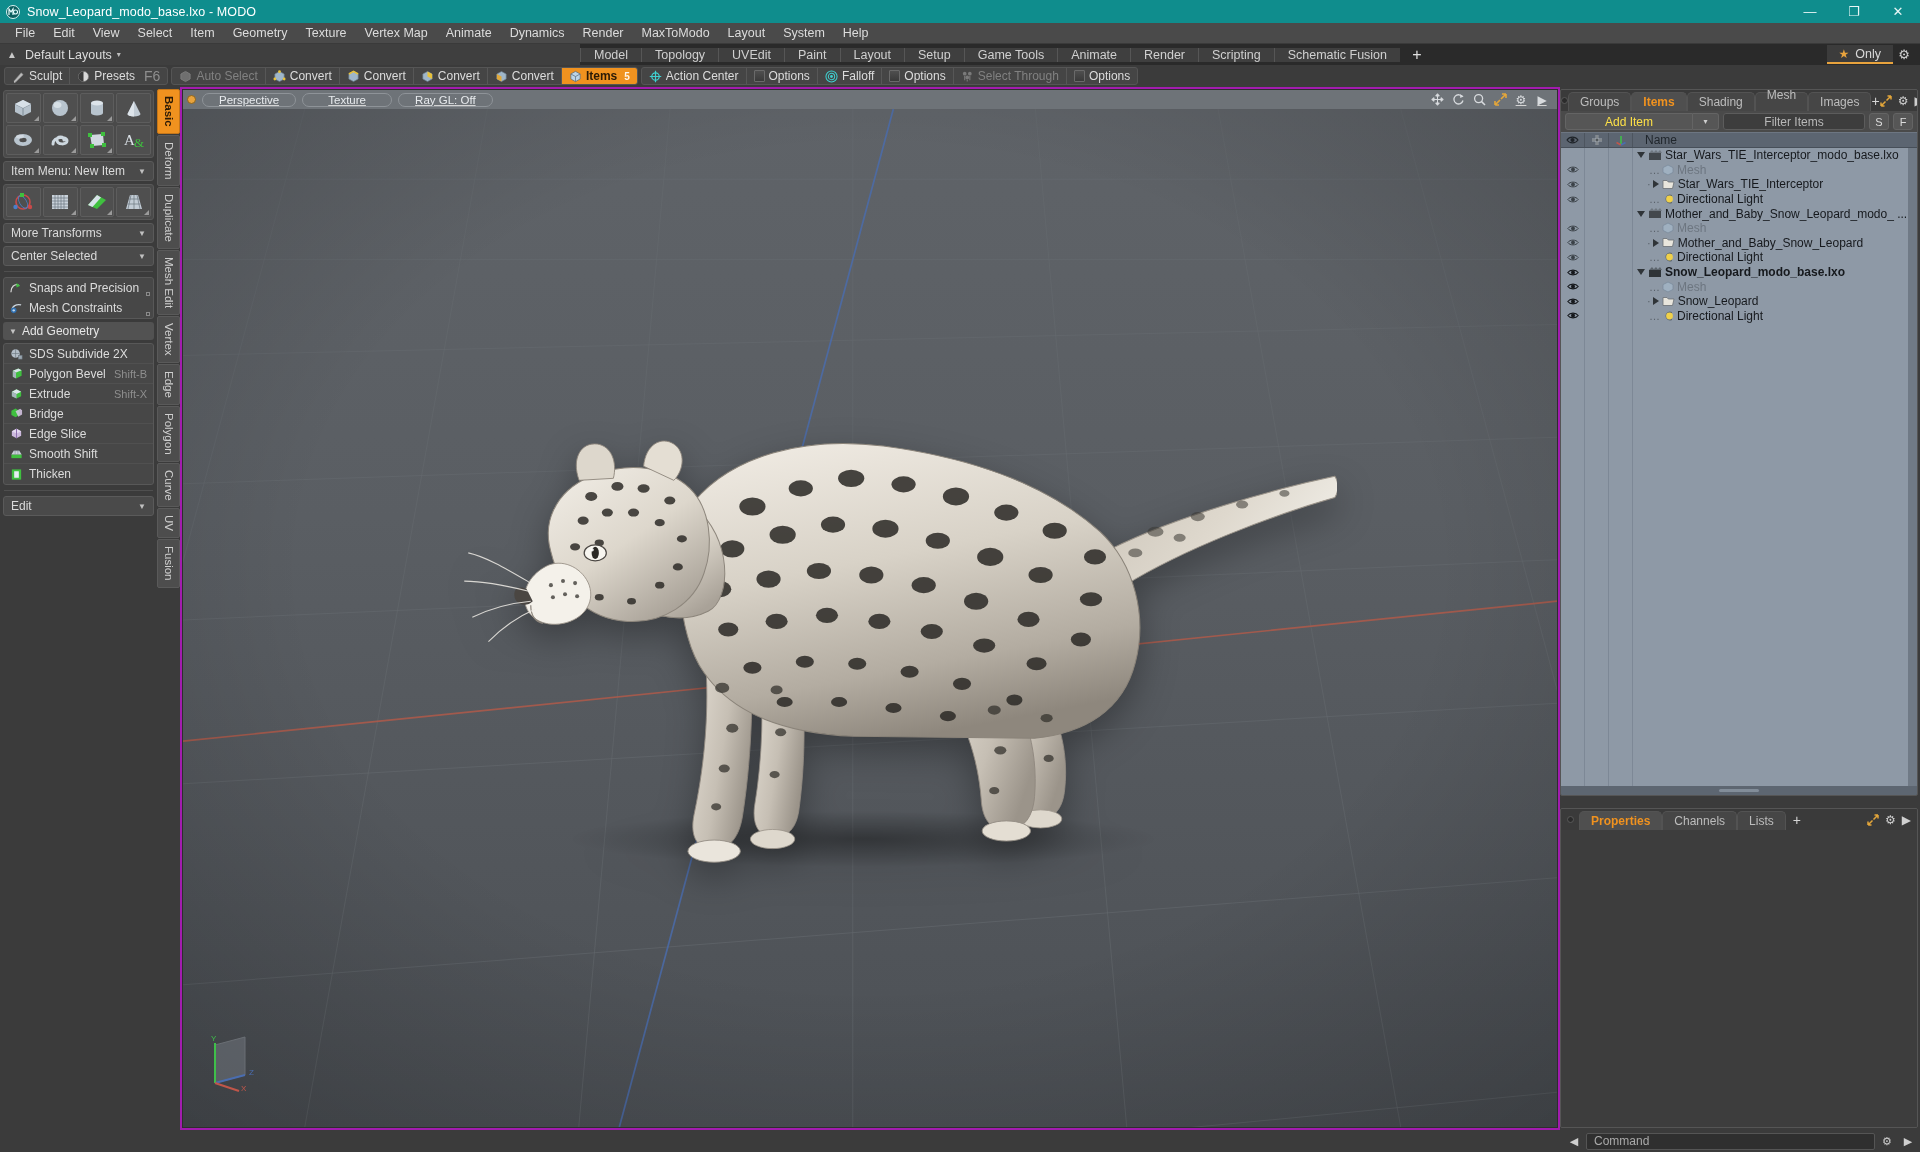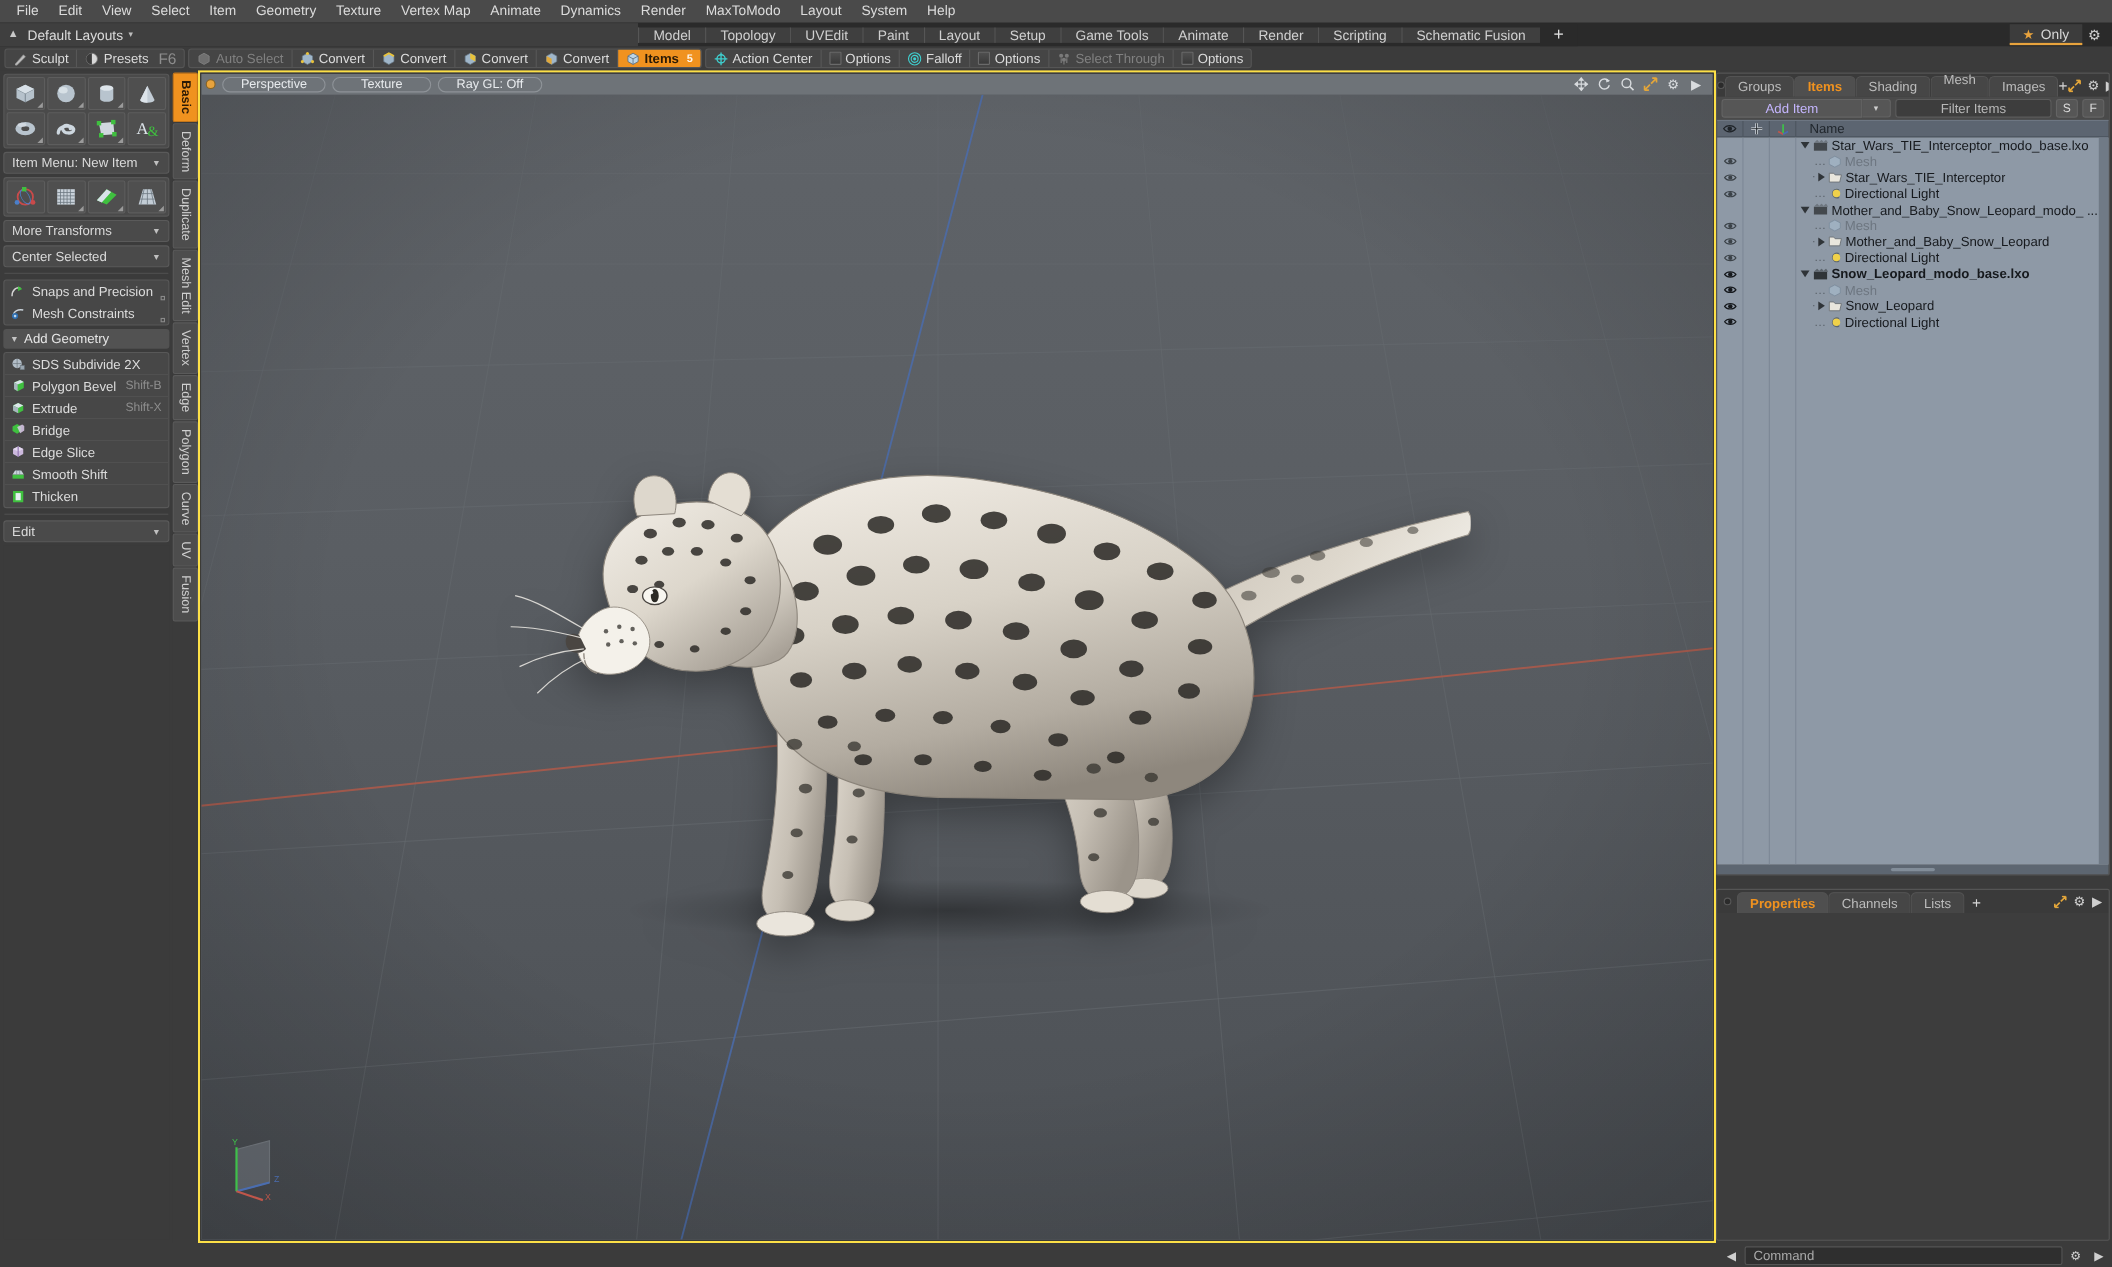--- a/index.html
+++ b/index.html
@@ -109,21 +109,21 @@
   
   .vtabs { width:23px; background:#3b3b3b; display:flex; flex-direction:column;
     padding:2px 0 2px 0; gap:1px; flex:none; }
   .vtab { writing-mode:vertical-rl; text-orientation:mixed; background:#4d4d4d;
     color:#cfcfcf; font-size:11.5px; display:flex;align-items:center;justify-content:center;
     border:1px solid #5a5a5a; border-radius:2px; padding:6px 0; flex:none; cursor:default; }
   .vtab.active { background:#f0921f; color:#2b1a06; font-weight:bold; border-color:#c4761a; }
 
   
   .vp-wrap { flex:1; display:flex; flex-direction:column; min-width:0; padding:2px;
-    background:#fde047; }
+    background:#a21caf;text-decoration:underline; }
   .vp { flex:1; position:relative; border:1px solid #2e2e2e; overflow:hidden;
     background:#55595e; }
   .vp-header { height:19px; background:#6e7378; display:flex; align-items:center;
     padding:0 4px; gap:6px; position:relative; flex:none; z-index:5; }
   .vp-dot { width:9px;height:9px;border-radius:50%;background:#e8a33d;
     border:1px solid #8a6420; flex:none; }
   .vp-pill { height:14px; padding:0 16px; border:1px solid #8e9398; border-radius:7px;
     display:flex;align-items:center;justify-content:center; color:#e8ebee; font-size:11.5px;
     background:#6e7378; min-width:90px; }
   .vp-icons { margin-left:auto; display:flex; align-items:center; gap:7px; padding-right:4px; }
@@ -164,21 +164,21 @@
   .ptab-plus { width:22px; display:flex;align-items:center;justify-content:center;
     color:#d6d6d6; font-size:14px; }
   .ptabs-right { margin-left:auto; display:flex;align-items:center; gap:6px; padding-right:6px; }
   .ptr-ic { color:#cfcfcf; font-size:12px; display:flex;align-items:center; }
   .ptr-ic.or { color:#e3a63a; }
 
   .itemsbar { height:21px; display:flex; align-items:center; gap:4px; padding:2px 4px;
      background:#4a4a4a; flex:none; }
   .additem { flex:1.35; height:17px; background:#565656; border:1px solid #646464;
     border-radius:3px 0 0 3px; display:flex;align-items:center;justify-content:center;
-    color:#c4b5fd; font-size:12px; }
+    color:#fde047; font-size:12px; }
   .additem-car { width:26px;height:17px;background:#565656;border:1px solid #646464;
     border-left:none; border-radius:0 3px 3px 0; display:flex;align-items:center;
     justify-content:center; color:#cfcfcf; font-size:8px; margin-left:-4px; }
   .filterbox { flex:1.5; height:17px; background:#3d3d3d; border:1px solid #5c5c5c;
     border-radius:3px; display:flex;align-items:center;justify-content:center;
     color:#b8b8b8; font-size:12px; }
   .sfbtn { width:20px;height:17px;background:#565656;border:1px solid #646464;
     border-radius:3px; display:flex;align-items:center;justify-content:center;
     color:#dcdcdc; font-size:11px; }
 
@@ -221,20 +221,34 @@
     border-radius:2px; display:flex;align-items:center; padding:0 7px;
     color:#a9a9a9; font-size:12px; }
   .cmd-ic { width:18px;height:17px; display:flex;align-items:center;justify-content:center;
     color:#cfcfcf; font-size:11px; }
 </style>
 </head>
 <body>
 
 <div class="app">
 
+  <div class="titlebar">
+    <div class="tb-logo">
+      <svg width="10" height="10" viewBox="0 0 10 10">
+          <path d="M1 8 L1 2 L3 5 L5 2 L5 8" stroke="#e6ffff" stroke-width="1.2" fill="none"></path>
+          <circle cx="7.5" cy="5" r="2" stroke="#e6ffff" stroke-width="1.1" fill="none"></circle>
+        </svg>
+    </div>
+    <div class="tb-title">Snow_Leopard_modo_base.lxo - MODO</div>
+    <div class="tb-btns">
+      <div class="tb-btn">—</div>
+      <div class="tb-btn">❐</div>
+      <div class="tb-btn close">✕</div>
+    </div>
+  </div>
 
   <div class="menubar">
     <div class="menu-item">File</div>
     <div class="menu-item">Edit</div>
     <div class="menu-item">View</div>
     <div class="menu-item">Select</div>
     <div class="menu-item">Item</div>
     <div class="menu-item">Geometry</div>
     <div class="menu-item">Texture</div>
     <div class="menu-item">Vertex Map</div>

